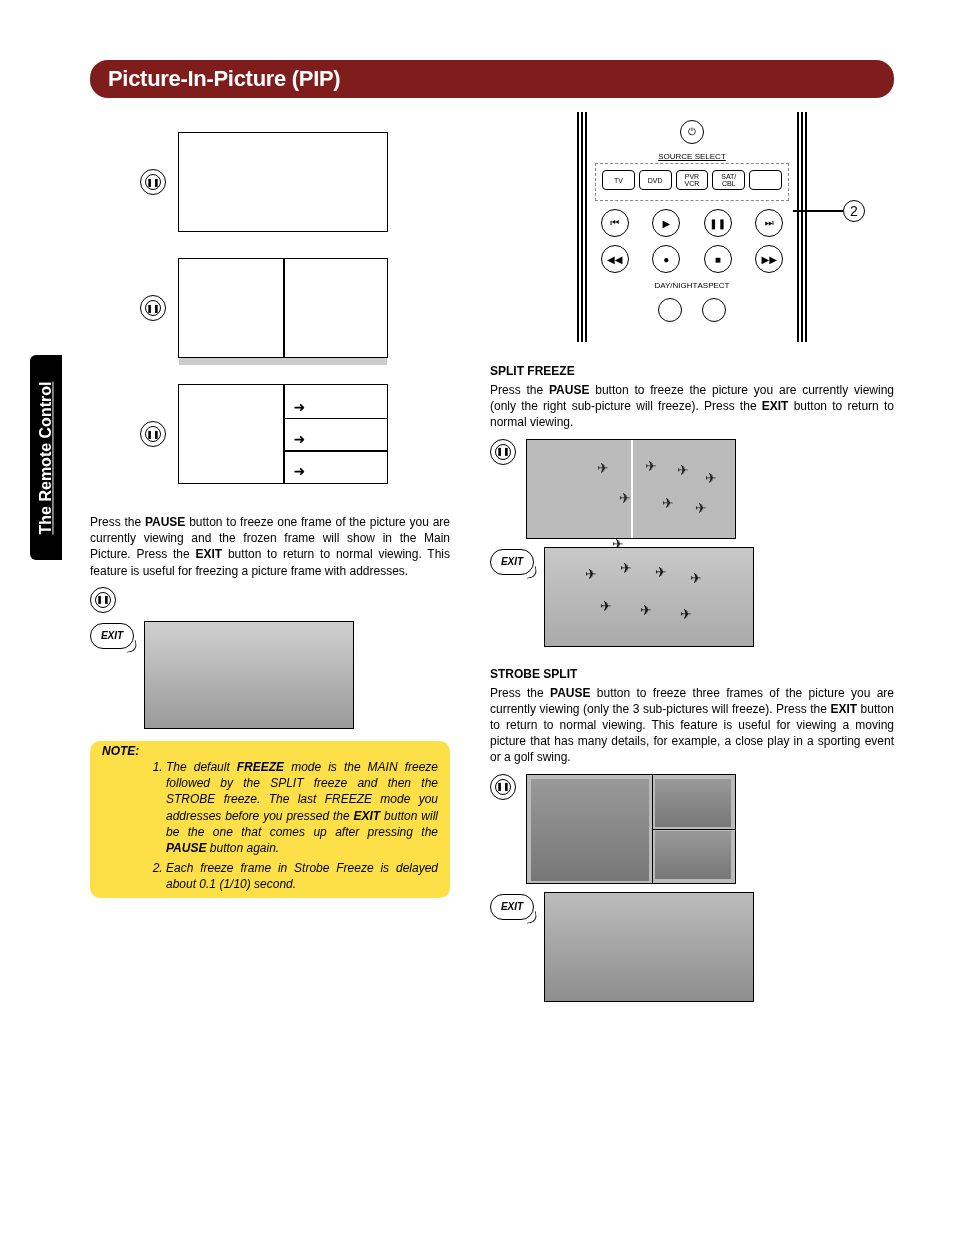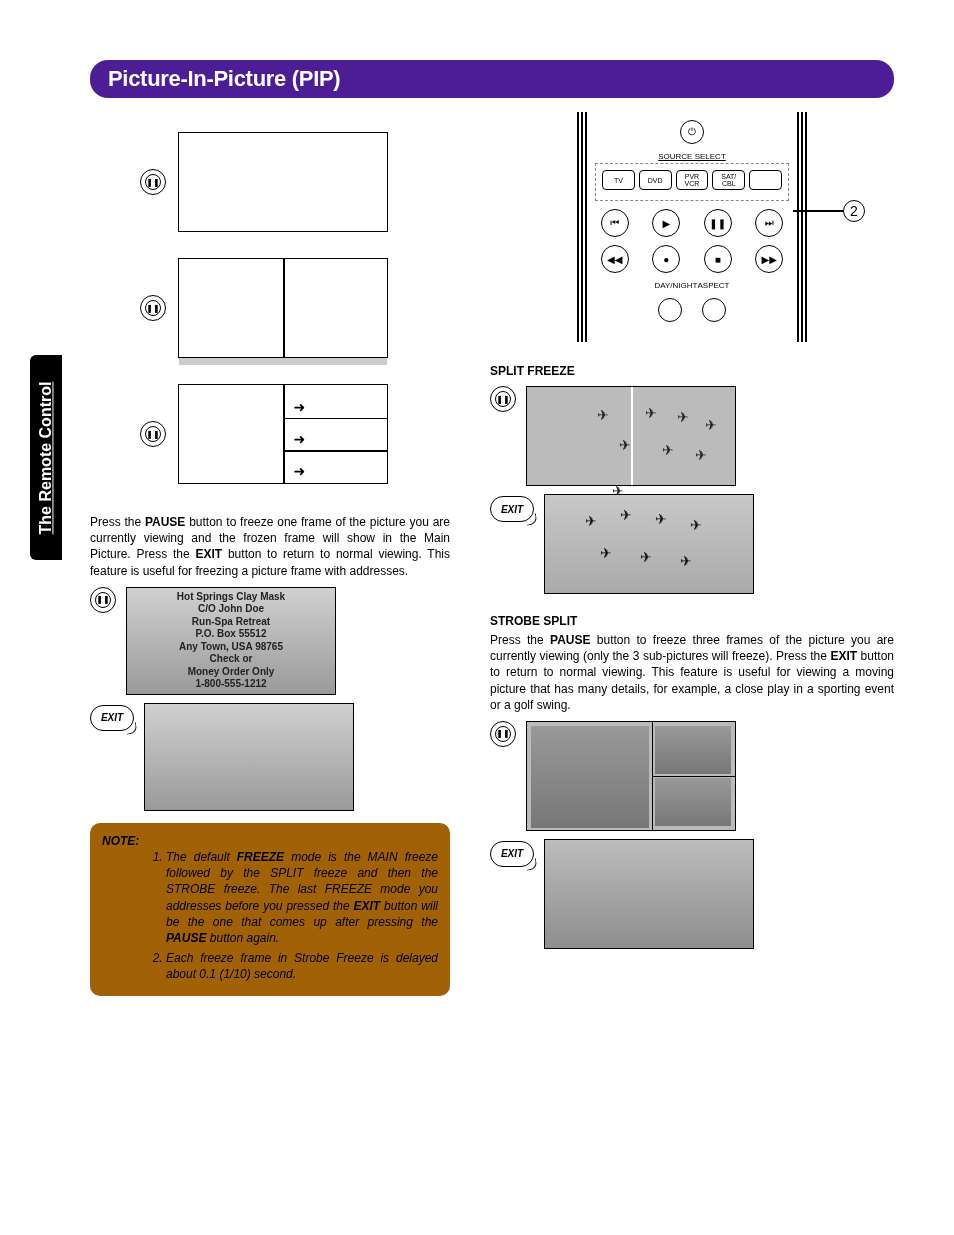--- a/index.html
+++ b/index.html
@@ -1,19 +1,19 @@
 <!DOCTYPE html>
 <html><head>
 <meta charset="utf-8">
 <style>
   * { box-sizing: border-box; margin: 0; padding: 0; }
   body { background: #fff; font-family: Arial, Helvetica, sans-serif; font-size: 12px; color: #000; width: 954px; height: 1235px; position: relative; padding: 50px 60px 40px 90px; }
   .side-tab { position: absolute; left: 30px; top: 355px; background: #000; color: #fff; width: 32px; height: 205px; border-radius: 6px 0 0 6px; display: flex; align-items: center; justify-content: center; }
   .side-tab span { transform: rotate(-90deg); white-space: nowrap; font-weight: bold; font-size: 16px; text-decoration: underline; }
-  .title-bar { background: #4c1d95; color: #fff; border-radius: 18px; padding: 6px 18px; font-size: 22px; font-weight: 900; margin: 10px 0 14px 0; letter-spacing: -0.3px; }
+  .title-bar { background: #7f1d1d; color: #fff; border-radius: 18px; padding: 6px 18px; font-size: 22px; font-weight: 900; margin: 10px 0 14px 0; letter-spacing: -0.3px; }
   .cols { display: flex; gap: 40px; }
   .col { flex: 1; min-width: 0; }
   .col-left { flex: 0 0 360px; }
   .col-right { flex: 1; }
   .pause-head { margin: 4px 0 8px 24px; }
   .circ-n { display: inline-flex; width: 15px; height: 15px; border: 1.5px solid #000; border-radius: 50%; align-items: center; justify-content: center; font-size: 10px; font-weight: bold; margin-right: 6px; }
   .pause-title { font-weight: 900; font-size: 12px; }
   .pause-sub { font-weight: 900; font-size: 11px; margin-left: 100px; margin-top: 2px; letter-spacing: 0.5px; }
   .freeze-set { margin: 20px 0 30px 50px; }
   .freeze-row { display: flex; align-items: center; gap: 12px; margin-bottom: 26px; }
@@ -30,21 +30,21 @@
   .a1 { left:55%; top:14%; } .a2 { left:55%; top:47%; } .a3 { left:55%; top:80%; }
   .sec-head { font-weight: 900; font-size: 12px; margin: 20px 0 4px 0; }
   .body-text { font-size: 12px; line-height: 1.35; text-align: justify; }
   .bold { font-weight: 900; }
   .img-row { display: flex; align-items: flex-start; gap: 10px; margin: 8px 0; }
   .grayimg { background: linear-gradient(180deg,#d0d0d0,#9a9a9a); border: 1px solid #000; position: relative; font-size: 10px; color:#222; }
   .main-img1 { width: 210px; height: 108px; display:flex; flex-direction:column; align-items:center; justify-content:center; font-weight:900; font-size:10px; line-height:1.25; text-align:center; padding:4px; }
   .main-img2 { width: 210px; height: 108px; }
   .exit-btn { width: 44px; height: 26px; border: 1.5px solid #000; border-radius: 13px; display: inline-flex; align-items: center; justify-content: center; font-style: italic; font-size: 10px; font-weight: bold; position: relative; margin-top:2px; flex-shrink:0; }
   .exit-btn::after { content:""; position:absolute; right:-4px; bottom:-4px; width:10px; height:10px; border-right:1.5px solid #000; border-bottom:1.5px solid #000; transform:rotate(-10deg); border-radius: 0 0 8px 0; }
-  .note-box { background: #a16207; border-radius: 10px; padding: 10px 12px; margin-top: 12px; font-size: 12px; font-style: italic; line-height: 1.35; }
+  .note-box { background: #fde047; border-radius: 10px; padding: 2px 12px; margin-top: 12px; font-size: 12px; font-style: italic; line-height: 1.35; }
   .note-box .nb { font-weight: 900; font-style: italic; }
   .note-list { padding-left: 64px; }
   .note-list li { margin-bottom: 4px; text-align: justify; }
   .remote { position: relative; width: 230px; height: 230px; margin: 0 auto 22px auto; }
   .rv { position:absolute; top:0; bottom:0; width:2px; background:#000; }
   .rv.l1{left:0}.rv.l2{left:4px}.rv.l3{left:8px}.rv.r1{right:0}.rv.r2{right:4px}.rv.r3{right:8px}
   .remote-inner { position:absolute; left:12px; right:12px; top:0; bottom:0; }
   .rbtn { border: 1.5px solid #000; border-radius: 50%; width: 28px; height: 28px; display:inline-flex; align-items:center; justify-content:center; font-size:10px; }
   .rbtn.sm { width: 24px; height: 24px; border-radius:50%; }
   .remote-row { display:flex; justify-content:space-around; align-items:center; margin: 8px 0; }
@@ -115,30 +115,20 @@
     </div>
 
     <p class="body-text">
       <span>Press the </span><span class="bold">PAUSE</span><span> button to freeze one frame of the picture you are currently viewing and the frozen frame will show in the Main Picture.  Press the </span><span class="bold">EXIT</span><span> button to return to normal viewing.  This feature is useful for freezing a picture frame with addresses.</span>
     </p>
 
     <div class="img-row">
       <span class="pbtn">
           <span>❚❚</span>
         </span>
-      <div class="grayimg main-img1">
-        <div>Hot Springs Clay Mask</div>
-        <div>C/O John Doe</div>
-        <div>Run-Spa Retreat</div>
-        <div>P.O. Box 55512</div>
-        <div>Any Town, USA 98765</div>
-        <div>Check or</div>
-        <div>Money Order Only</div>
-        <div>1-800-555-1212</div>
-      </div>
     </div>
     <div class="img-row">
       <span class="exit-btn">EXIT</span>
       <div class="grayimg main-img2"></div>
     </div>
 
     <div class="note-box">
       <span class="nb">NOTE:</span>
       <ol class="note-list">
         <li><span>The default </span><span class="bold">FREEZE</span><span> mode is the MAIN freeze followed by the SPLIT freeze and then the STROBE freeze.  The last FREEZE mode you addresses before you pressed the </span><span class="bold">EXIT</span><span> button will be the one that comes up after pressing the </span><span class="bold">PAUSE</span><span> button again.</span></li>
@@ -192,20 +182,23 @@
           <span class="rbtn sm"></span>
         </div>
       </div>
       <div class="callout">
         <div class="line"></div>
           <div class="circ">2</div>
       </div>
     </div>
 
     <div class="sec-head">SPLIT FREEZE</div>
+    <p class="body-text">
+      <span>Press the </span><span class="bold">PAUSE</span><span> button to freeze the picture you are currently viewing (only the right sub-picture will freeze).  Press the </span><span class="bold">EXIT</span><span> button to return to normal viewing.</span>
+    </p>
     <div class="img-row">
       <span class="pbtn">
           <span>❚❚</span>
         </span>
       <div class="split-img">
         <span class="jet j0">✈</span>
         <span class="jet j1">✈</span>
         <span class="jet j2">✈</span>
         <span class="jet j3">✈</span>
         <span class="jet j4">✈</span>

